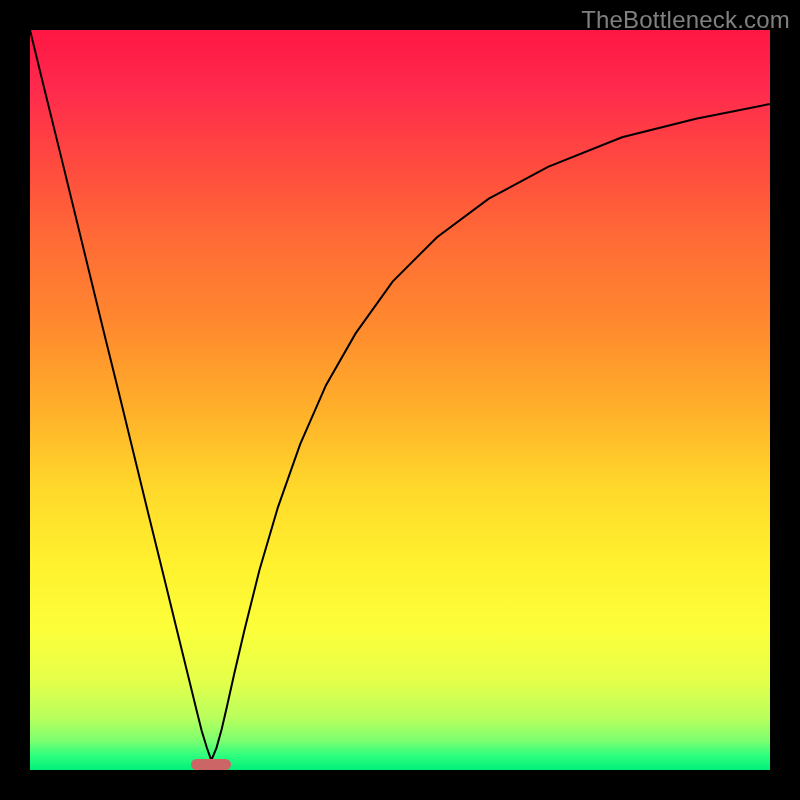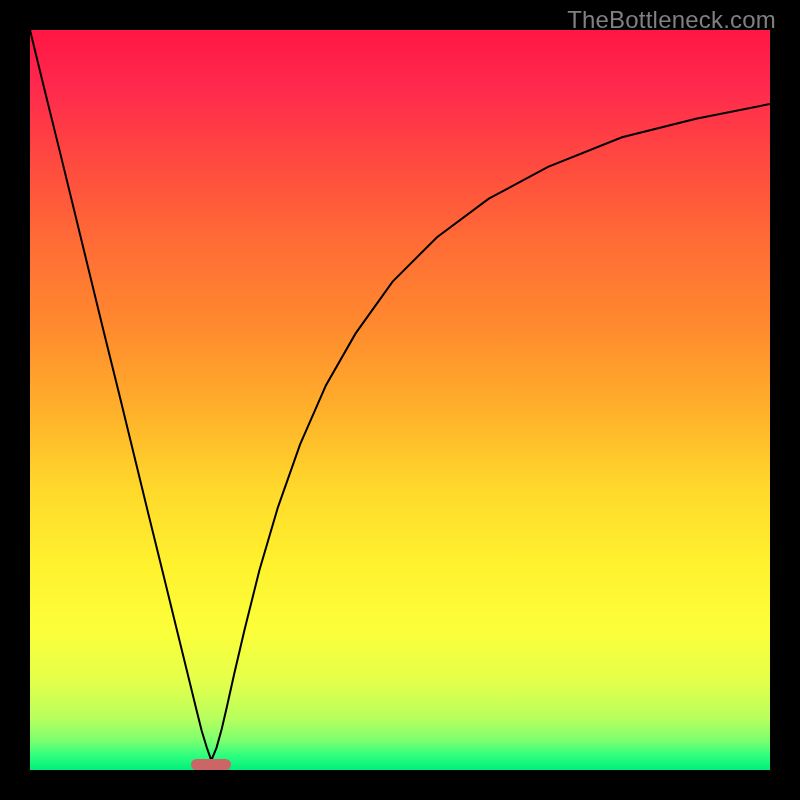--- a/index.html
+++ b/index.html
@@ -12,21 +12,21 @@
   }
   .frame {
     position: relative;
     width: 800px;
     height: 800px;
     background: #000;
   }
   .watermark {
     position: absolute;
     top: 6px;
-    right: 24px;
+    right: 10px;
     color: #808080;
     font-size: 24px;
     font-weight: 500;
     letter-spacing: 0.2px;
     z-index: 5;
   }
   .plot-area {
     position: absolute;
     left: 30px;
     top: 30px;

